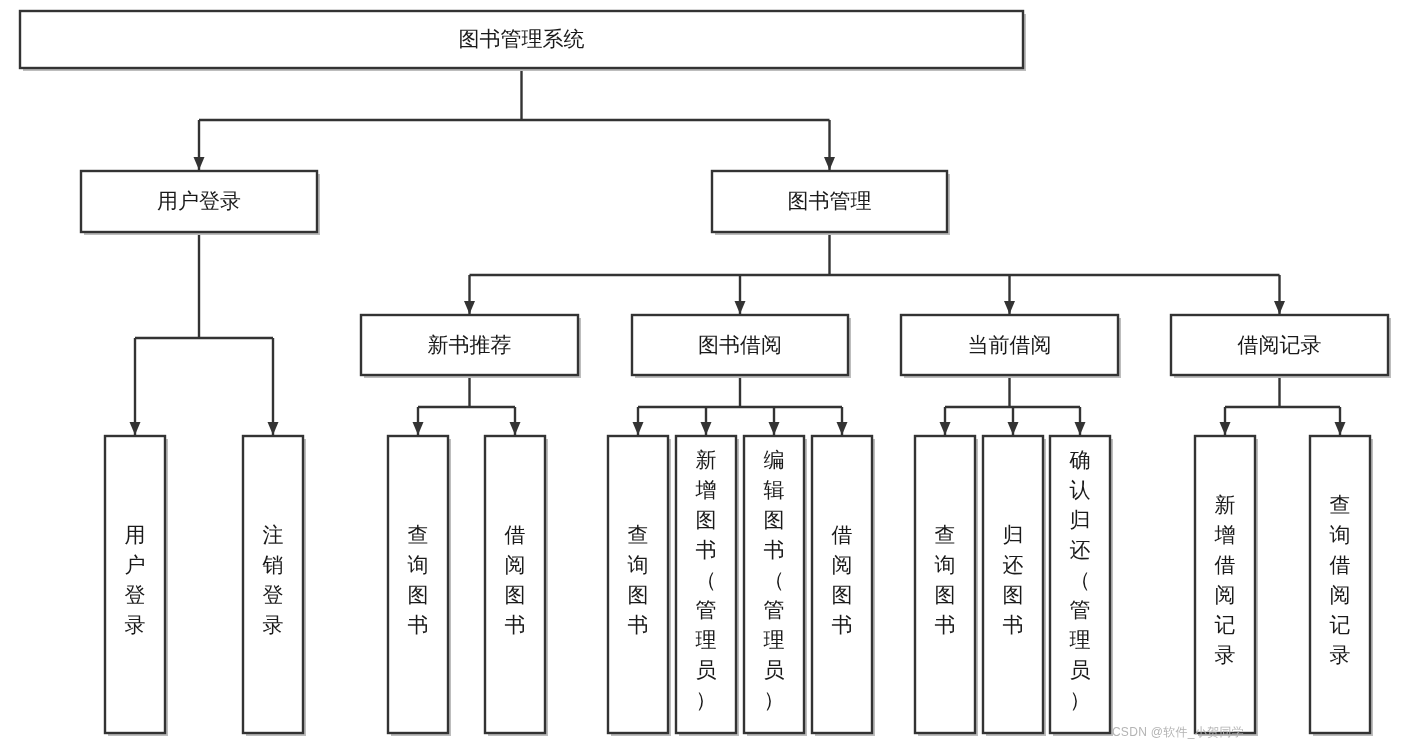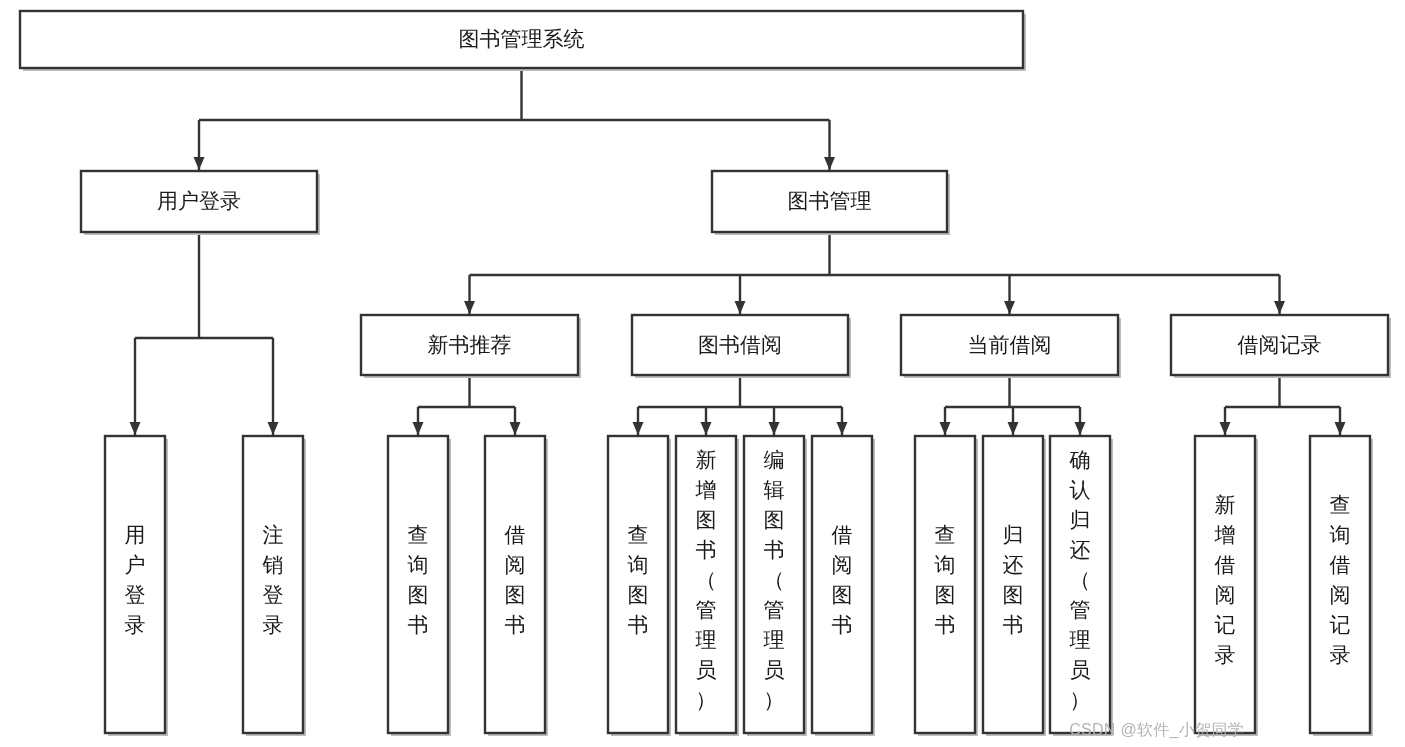--- a/index.html
+++ b/index.html
@@ -57,21 +57,21 @@
     font-family: "Liberation Sans", "DejaVu Sans", sans-serif;
     fill: #1a1a1a;
     font-size: 21px;
     text-anchor: middle;
   }
   .watermark {
     position: absolute;
     right: 8px;
     bottom: 6px;
     font-family: "Liberation Sans", "DejaVu Sans", sans-serif;
-    font-size: 16px;
+    font-size: 12px;
     color: #b4b4b4;
     white-space: nowrap;
     letter-spacing: 0.3px;
   }
 </style>
 </head>
 <body>
 
 <div id="diagram-root">
   <svg id="flow" viewBox="0 0 1405 747">

